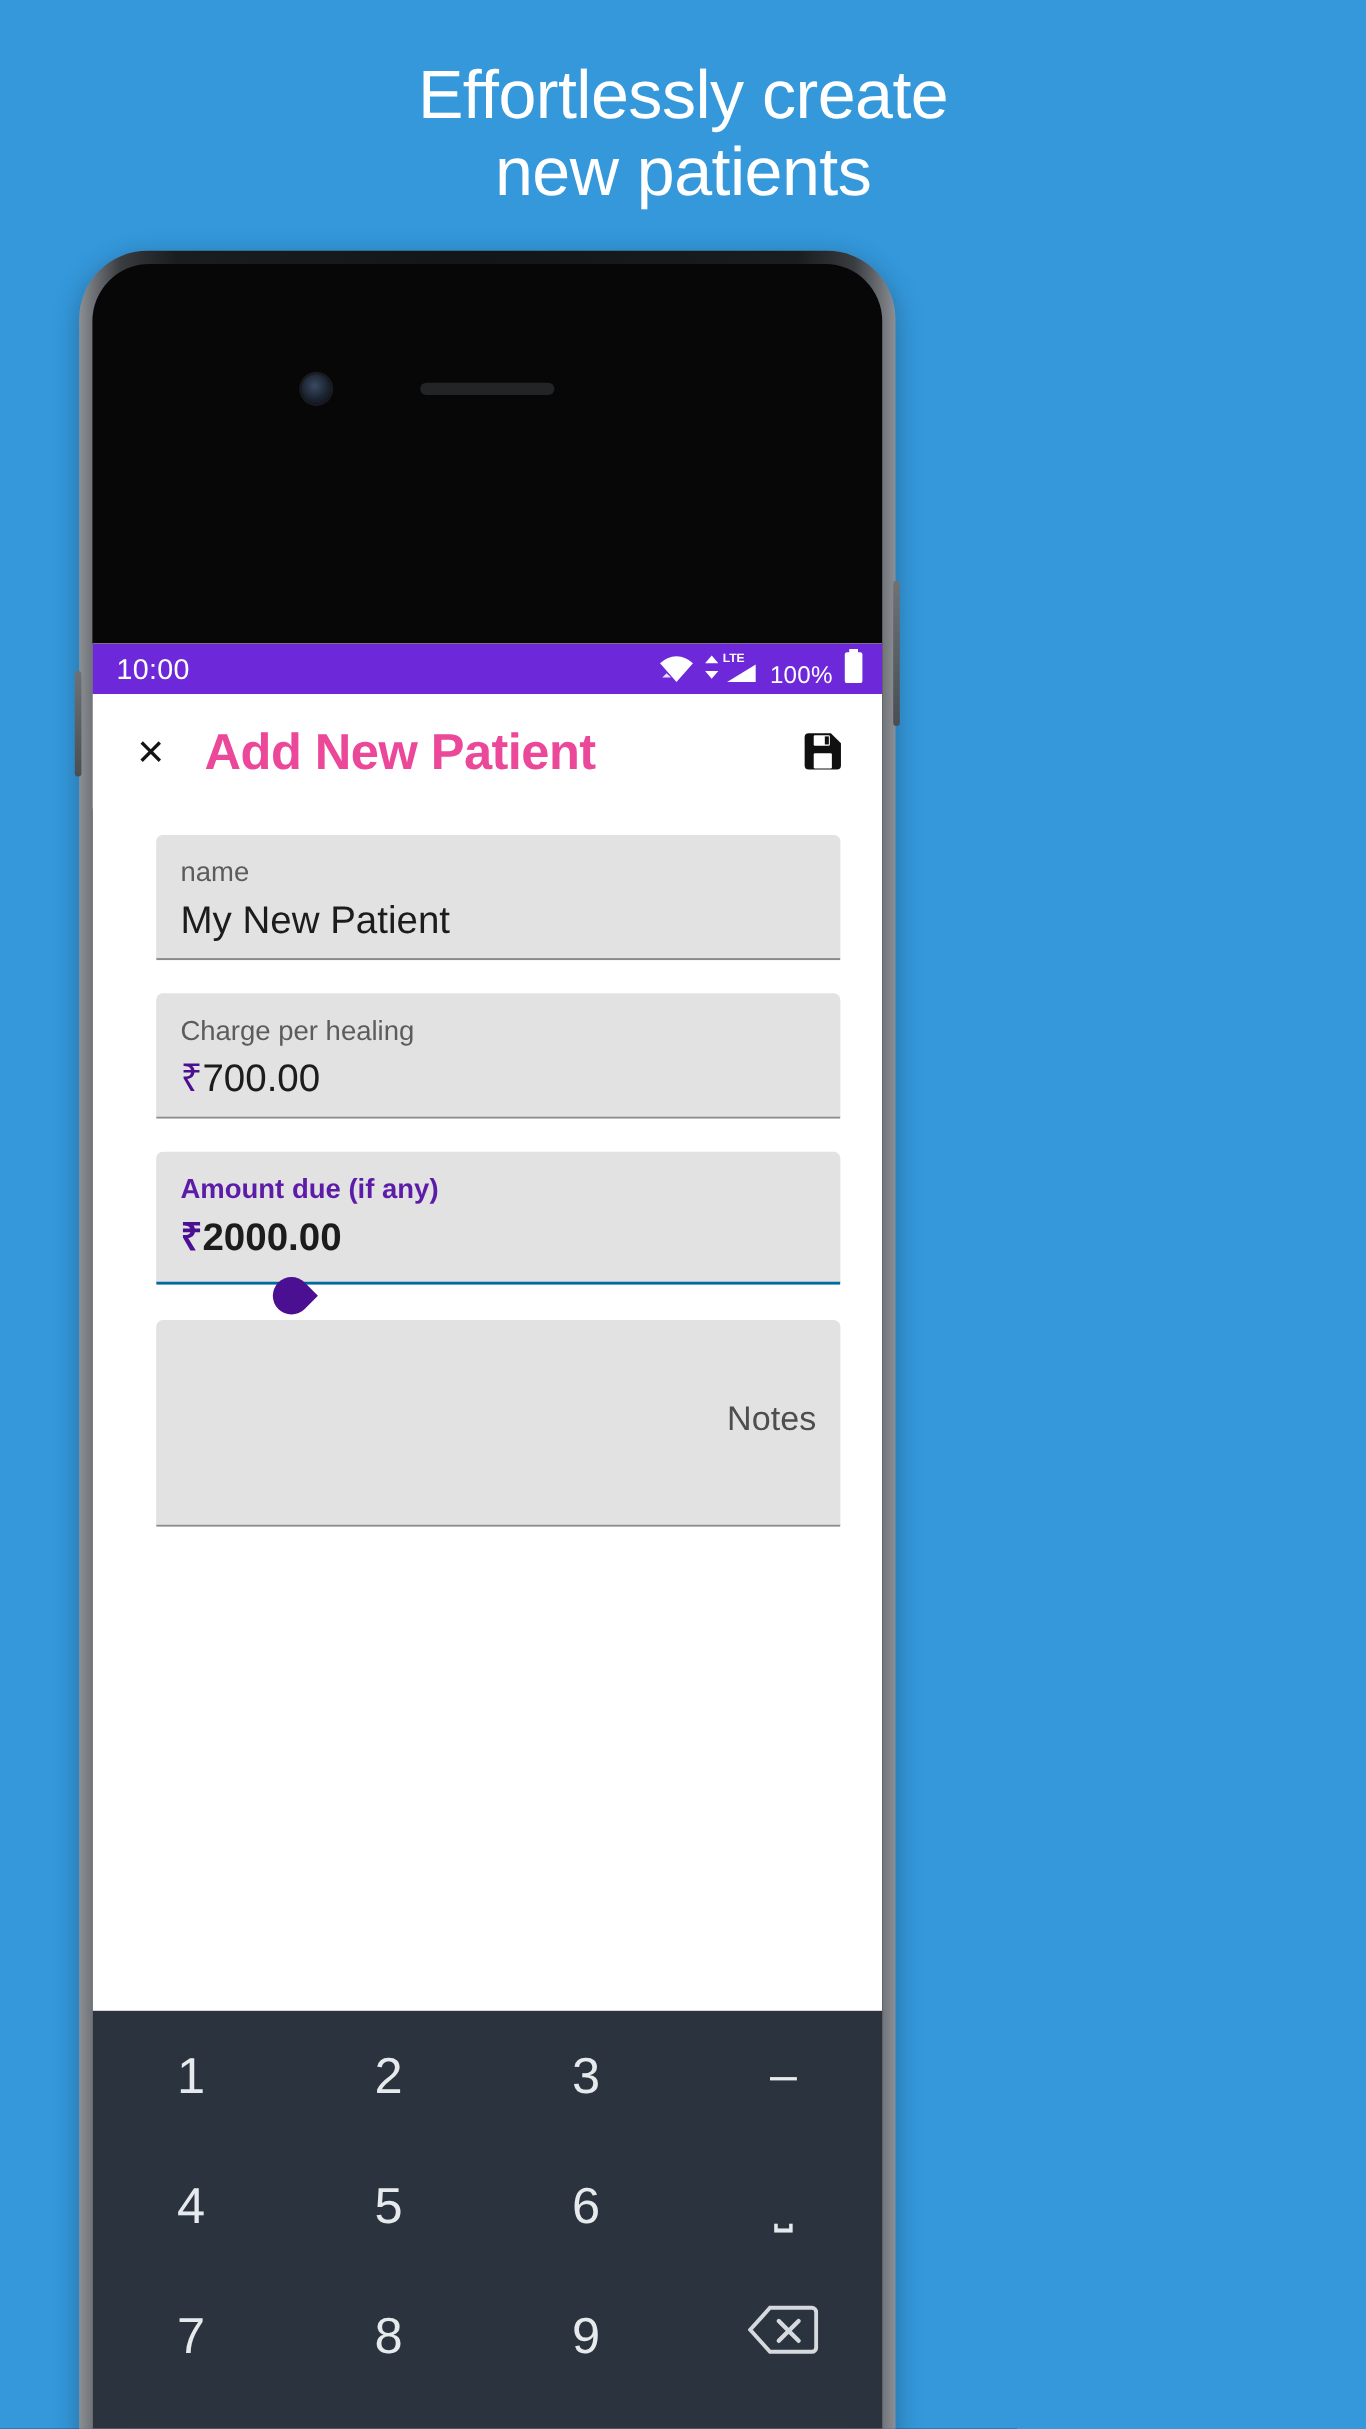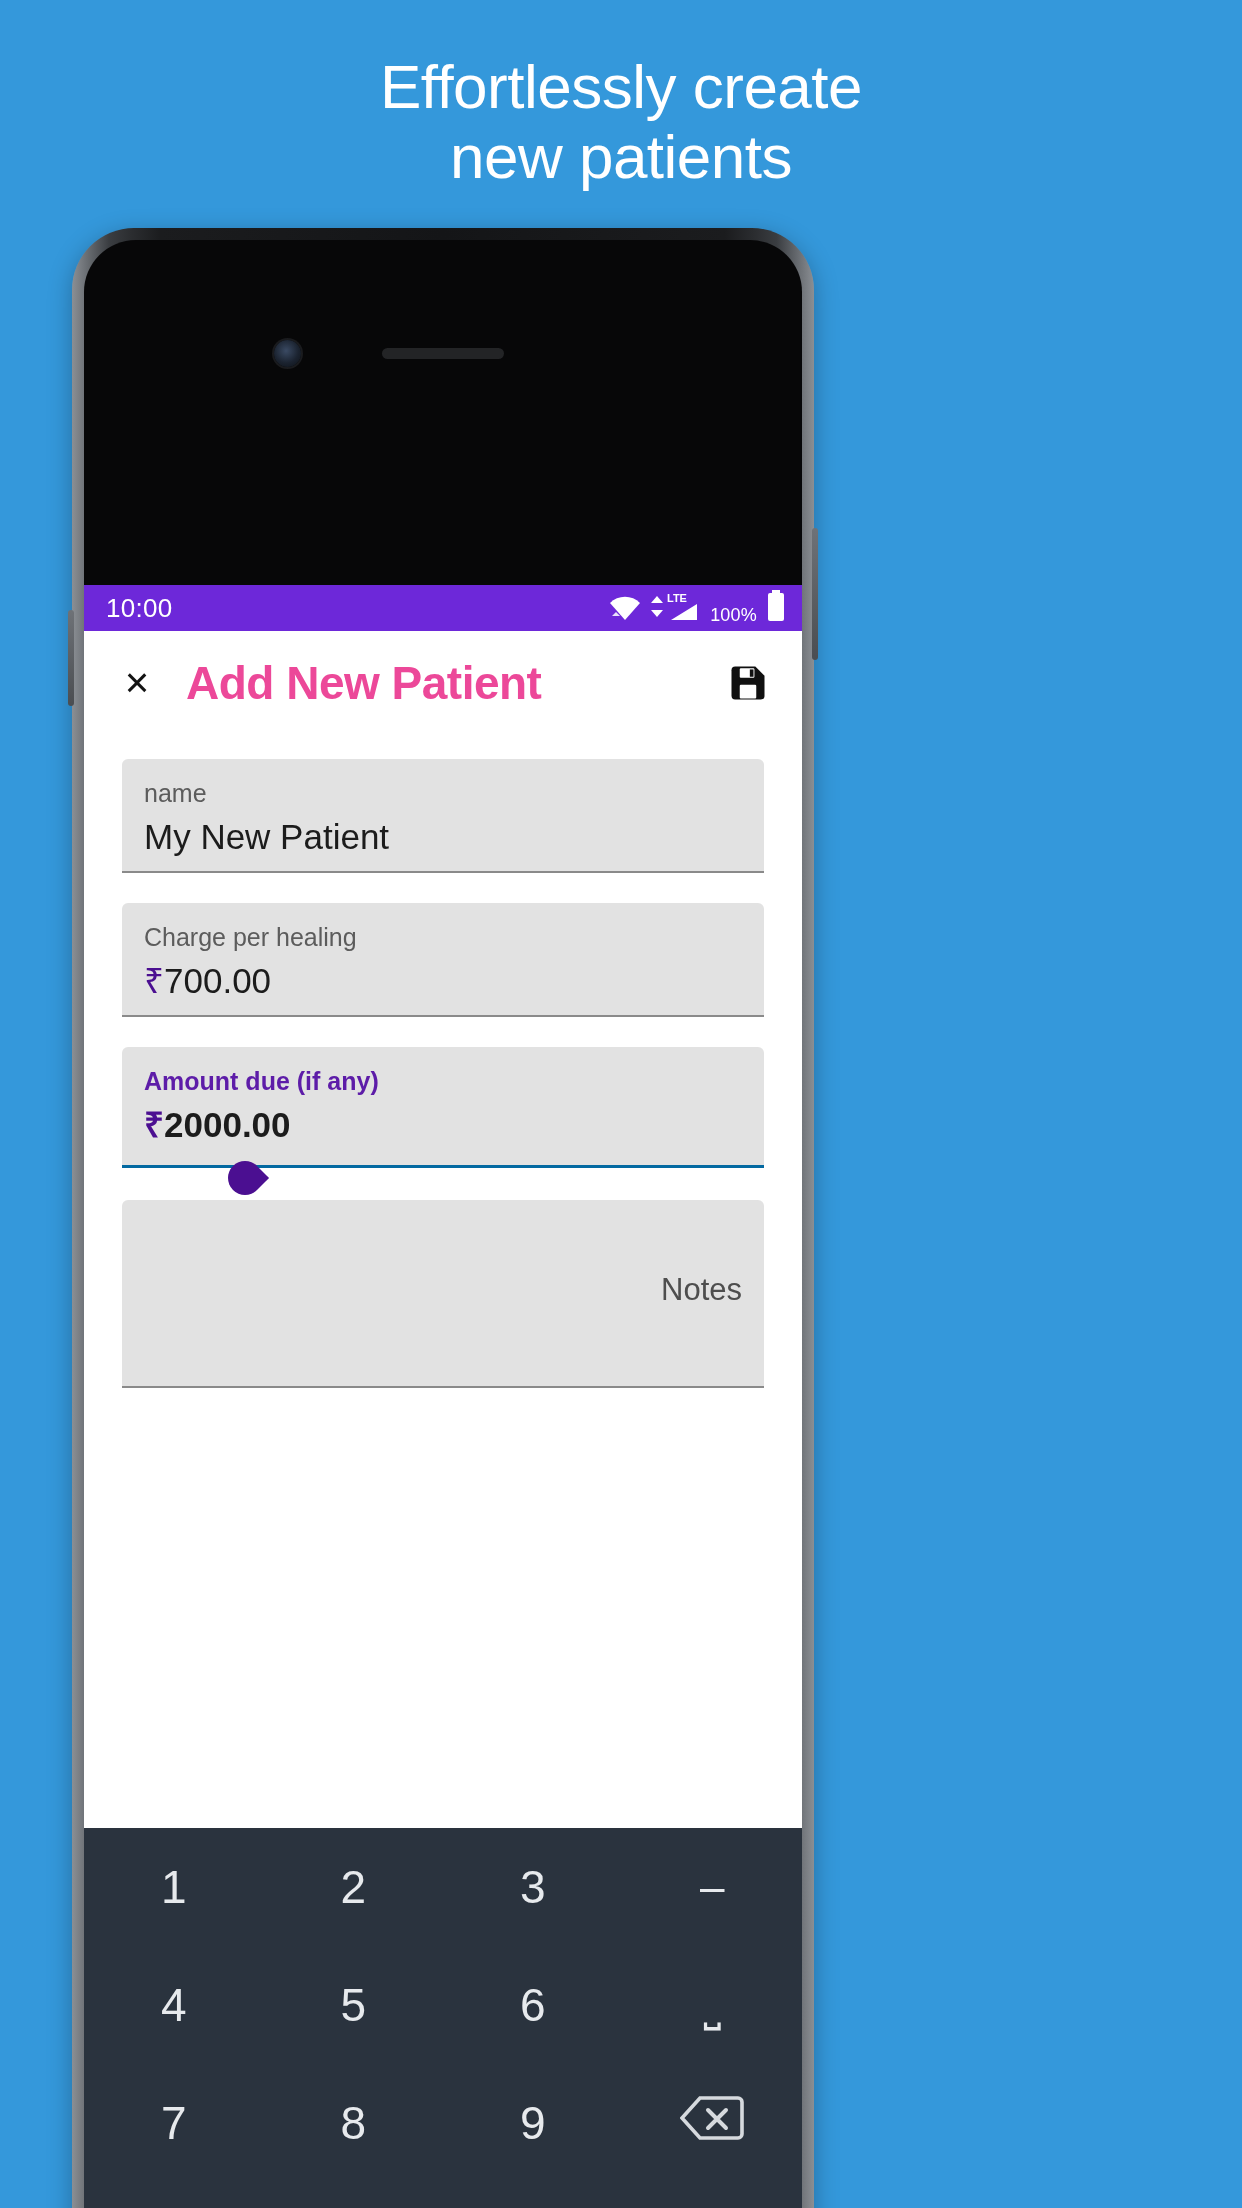--- a/index.html
+++ b/index.html
@@ -110,21 +110,21 @@
     font-weight: 400;
     letter-spacing: 0.3px;
   }
   .status-right {
     margin-left: auto;
     display: flex;
     align-items: flex-end;
     gap: 9px;
   }
   .status-battery-text {
-    font-size: 18px;
+    font-size: 22px;
     letter-spacing: 0.2px;
   }
 
   
   .appbar {
     height: 104px;
     background: #ffffff;
     display: flex;
     align-items: center;
     padding: 0 26px 0 26px;
@@ -148,20 +148,21 @@
     margin-left: auto;
     width: 56px;
     display: flex;
     justify-content: center;
   }
 
   
   .form {
     padding: 24px 38px 0 38px;
     background: #ffffff;
+    margin-left: 20px;
   }
   .field {
     background: #e2e2e2;
     border-bottom: 2px solid #8a8a8a;
     border-radius: 6px 6px 0 0;
     margin-bottom: 30px;
     padding: 18px 22px 16px 22px;
     position: relative;
   }
   .field.tall { height: 188px; margin-bottom: 0; }

